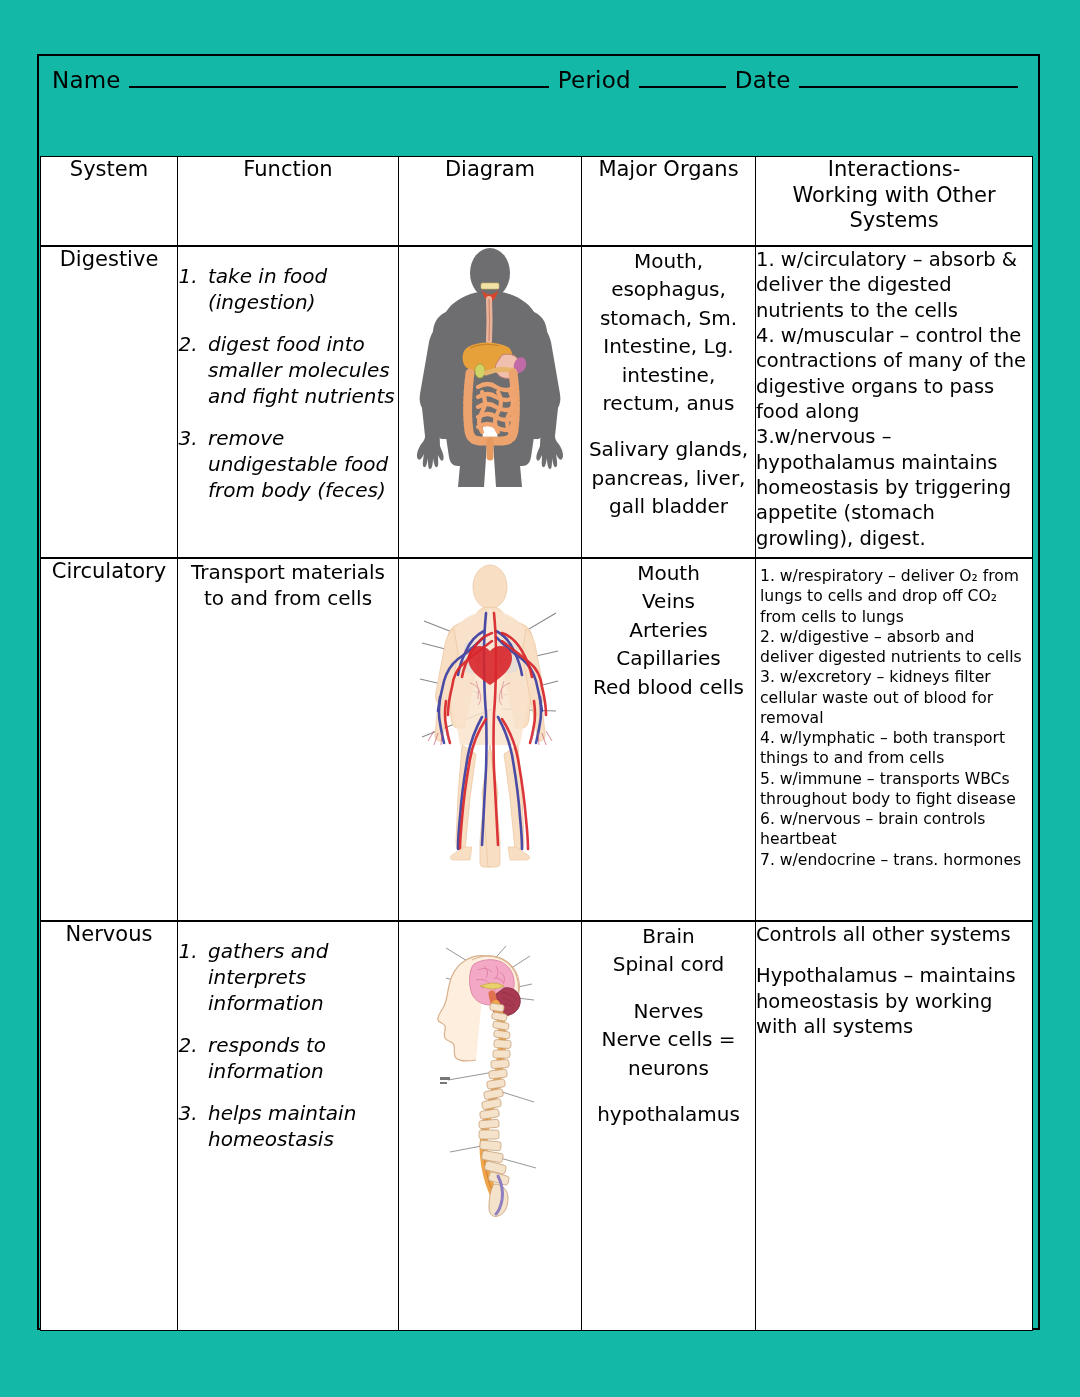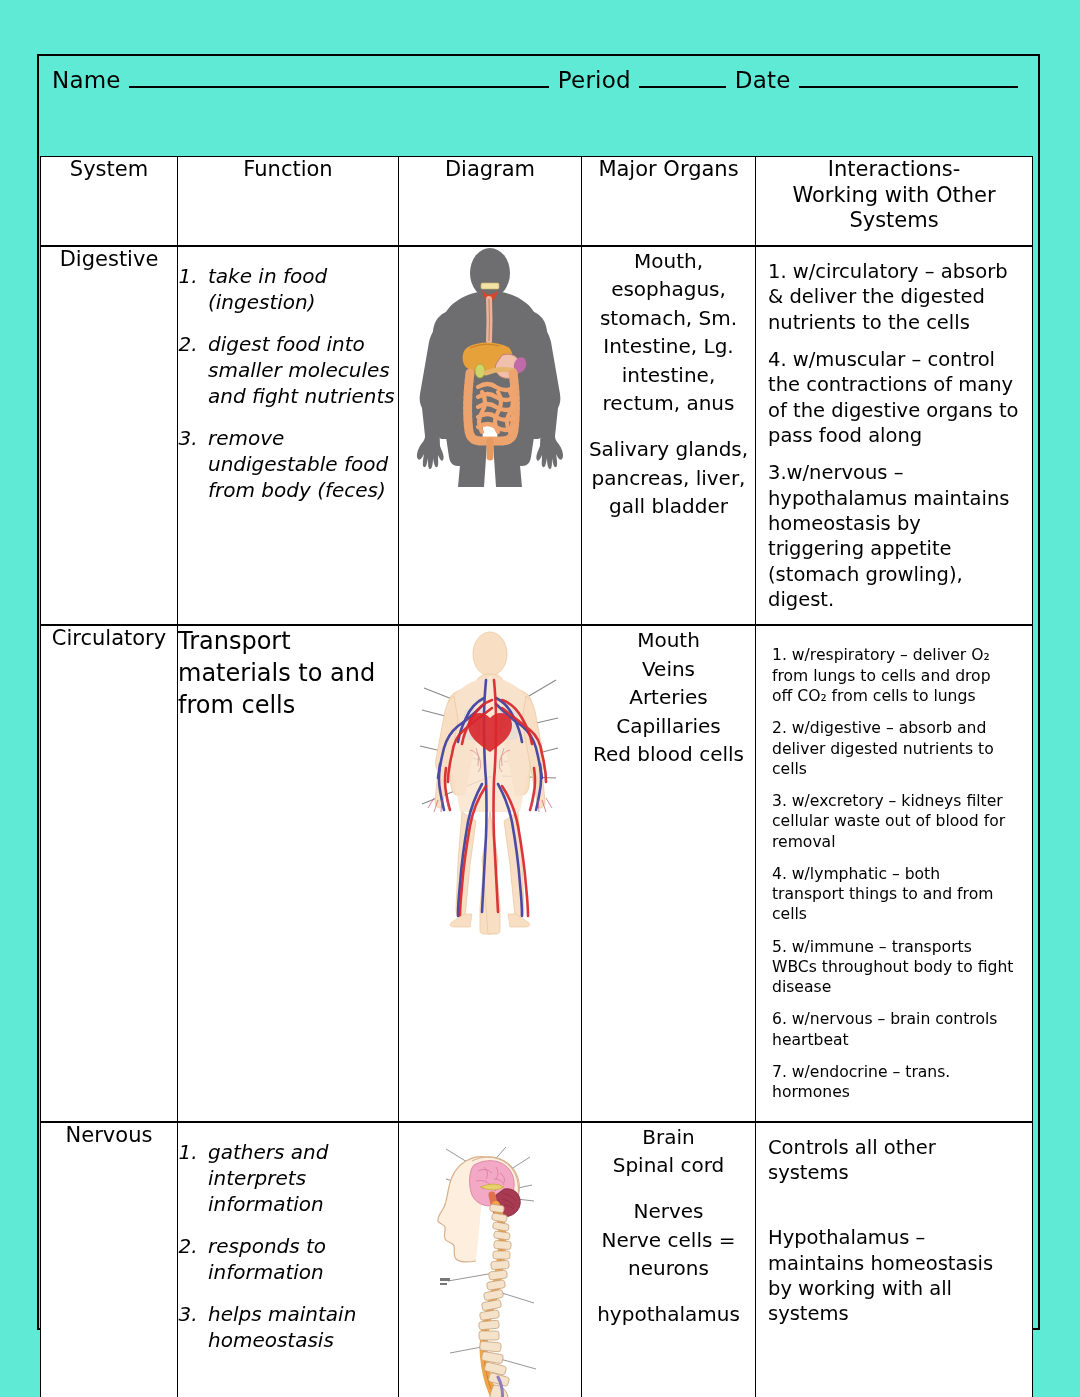--- a/index.html
+++ b/index.html
@@ -3,21 +3,21 @@
 <meta charset="utf-8">
 <style>
   html,body{margin:0;padding:0;background:#ffffff;}
   body{
     width:1080px;height:1397px;
     font-family:"DejaVu Sans","Liberation Sans",sans-serif;
     color:#000;
     -webkit-font-smoothing:antialiased;
   }
   .page{
-    position:absolute;left:0;top:0;width:1080px;height:1397px;background:#5eead4;
+    position:absolute;left:0;top:0;width:1080px;height:1397px;background:#14b8a6;
     overflow:hidden;
   }
   
   .doc-frame{
     position:absolute;left:37px;top:54px;width:1003px;height:1276px;
     border:2px solid #000;box-sizing:border-box;
   }
 
   
   .namebar{
@@ -72,32 +72,32 @@
 
   
   .sys{
     text-align:center;vertical-align:middle;
     font-size:21px;padding:6px;
   }
   
   .fn{padding:10px 8px 8px 10px;font-size:20px;line-height:1.30;}
   .fn ol{margin:0;padding:0 0 0 26px;list-style:decimal;}
   .fn ol li{margin:16px 0 0 0;padding-left:4px;font-style:italic;}
-  .fn .plain{font-size:24px;line-height:1.32;}
+  .fn .plain{font-size:20px;line-height:1.32;text-align:center;}
 
   
   .org{
     text-align:center;padding:10px 6px;font-size:20px;line-height:1.42;
   }
   .org .gap{height:18px;}
 
   
   .inter{padding:8px 7px 8px 9px;font-size:19.5px;line-height:1.30;}
   .inter.small{font-size:15.6px;line-height:1.30;padding:7px 6px 6px 4px;}
-  .inter p{margin:12px;}
+  .inter p{margin:0;}
   .inter .blank{height:16px;}
 
   
   .diagcell{text-align:center;vertical-align:top;padding:6px 0 0 0;}
   .diagcell svg{display:block;margin:0 auto;}
 
   
   .row-dig td{height:310px;}
   .row-cir td{height:348px;}
   .row-ner td{height:408px;}

